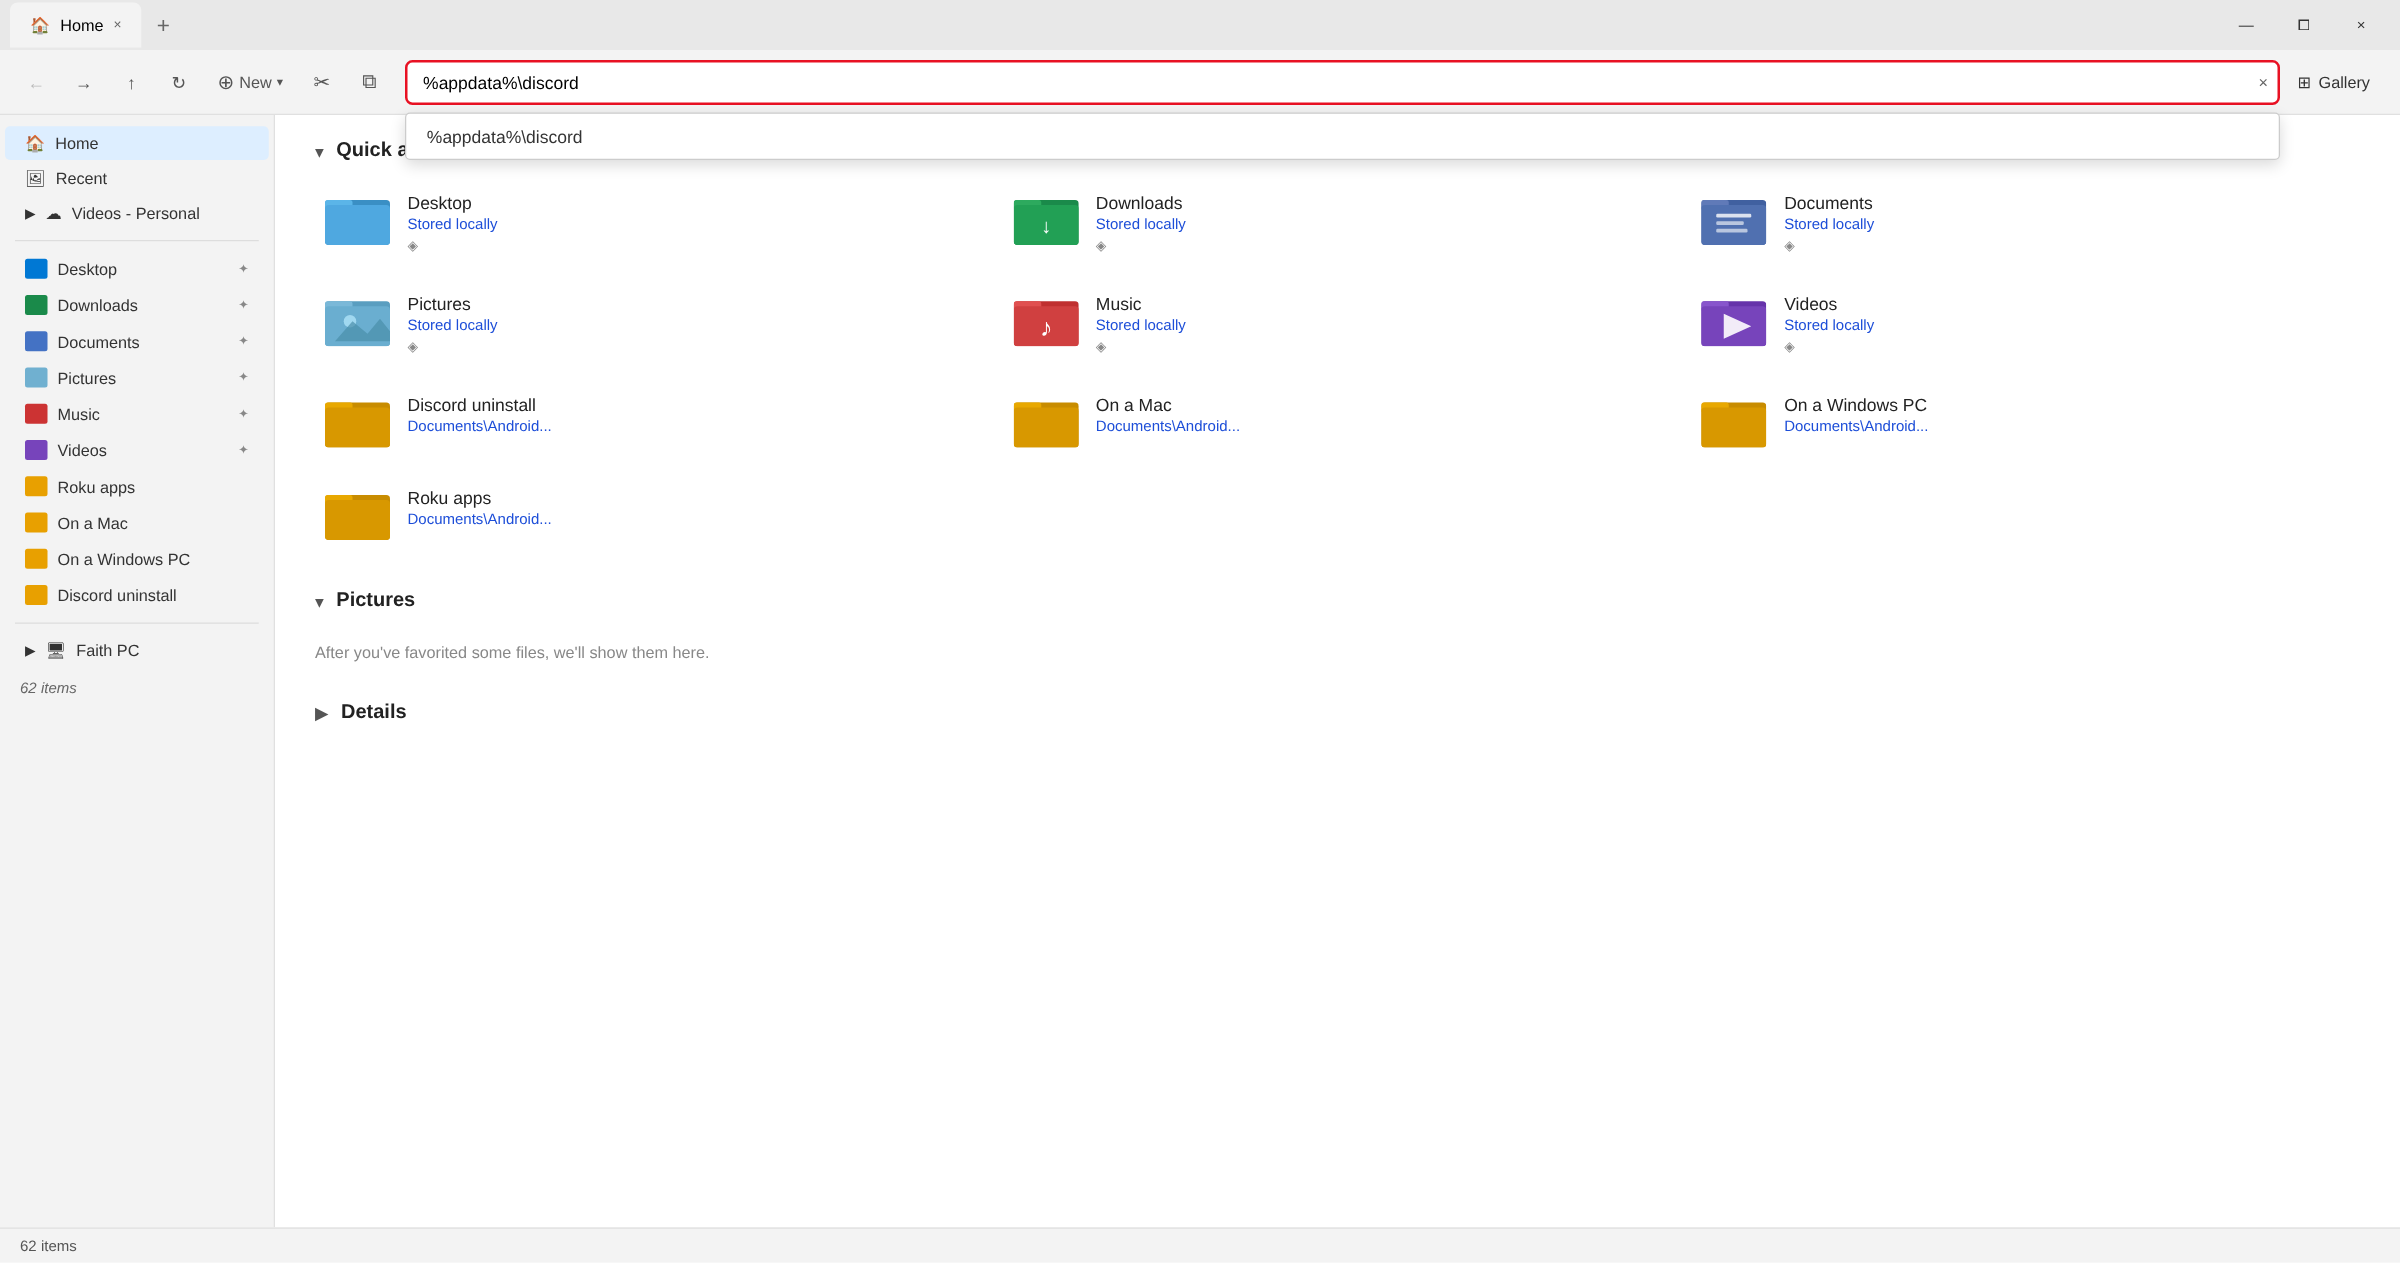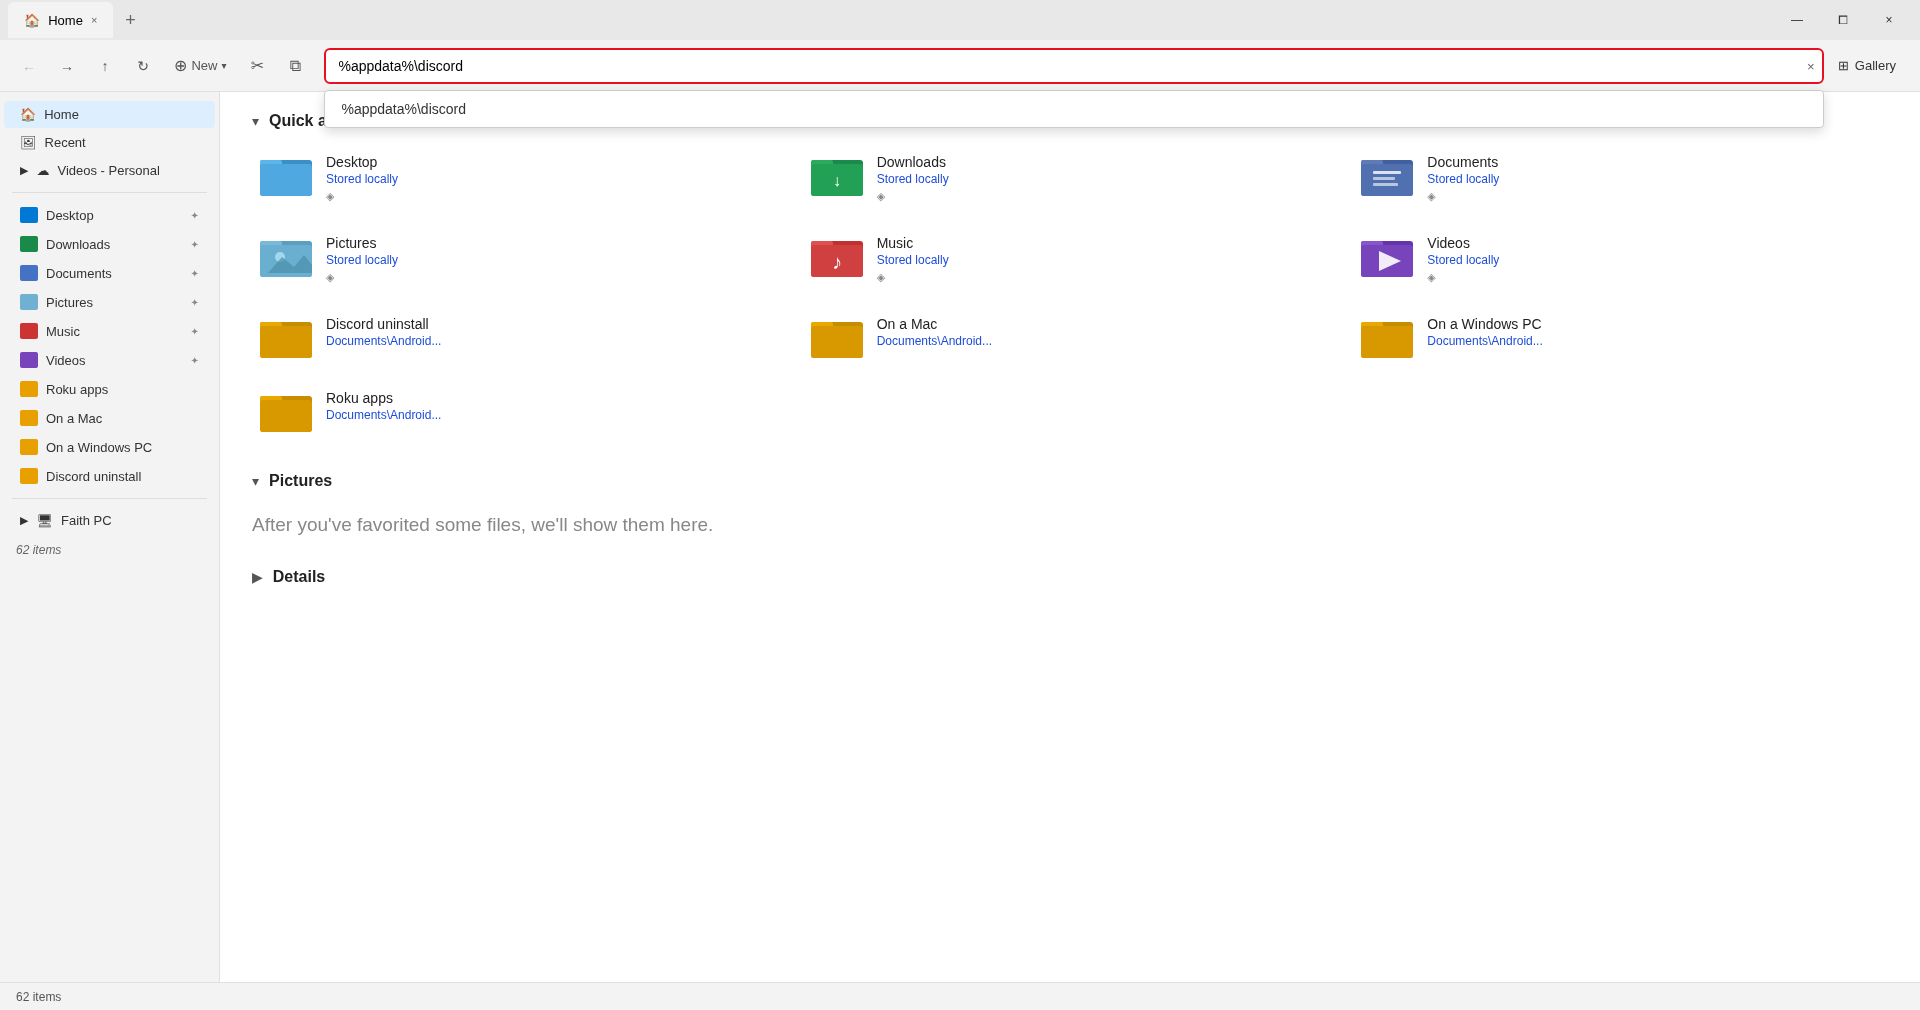--- a/index.html
+++ b/index.html
@@ -184,21 +184,21 @@
     }
     .folder-icon-large svg { width: 100%; height: 100%; }
 
     .folder-info { flex: 1; }
     .folder-name { font-size: 14px; font-weight: 500; color: #222; margin-bottom: 2px; }
     .folder-path { font-size: 12px; color: #1d4ed8; }
     .folder-pin { font-size: 11px; color: #888; margin-top: 4px; }
 
     
     .favorites-section { margin-bottom: 24px; }
-    .favorites-empty { font-size: 19px; color: #888; padding: 8px 0; }
+    .favorites-empty { font-size: 13px; color: #888; padding: 8px 0; }
 
     
     .recent-section {}
 
     
     .status-bar {
       height: 28px;
       background: #f3f3f3;
       border-top: 1px solid #e0e0e0;
       display: flex; align-items: center;

